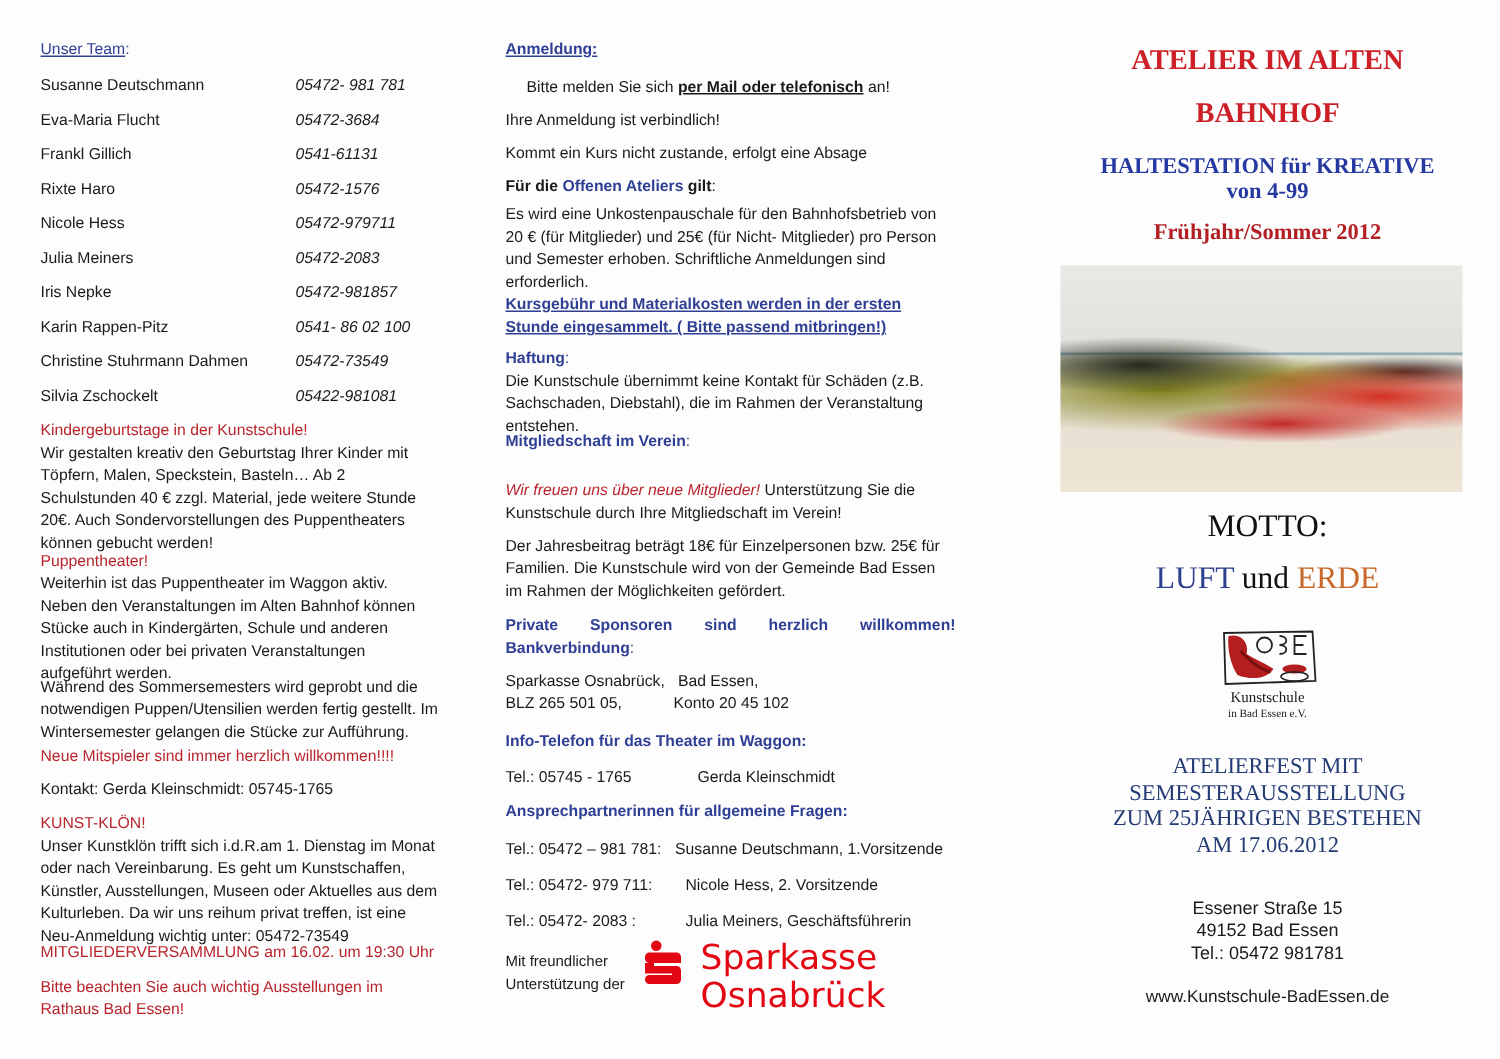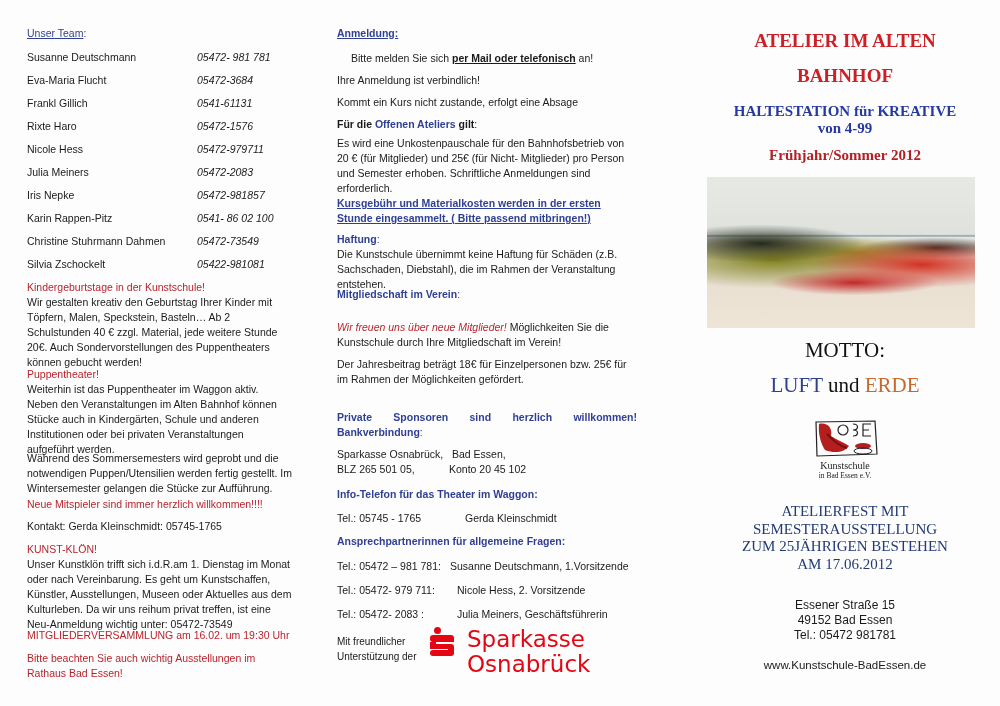--- a/index.html
+++ b/index.html
@@ -161,34 +161,35 @@
     <div>und Semester erhoben. Schriftliche Anmeldungen sind</div>
     <div>erforderlich.</div>
   </div>
   <div class="abs p bold ublue" style="top:196px;left:0;width:300px;">
     <div>Kursgebühr und Materialkosten werden in der ersten</div>
     <div>Stunde eingesammelt. ( Bitte passend mitbringen!)</div>
   </div>
 
   <div class="abs p" style="top:232px;left:0;width:300px;">
     <div><span class="bold blue">Haftung</span><span class="blue">:</span></div>
-    <div>Die Kunstschule übernimmt keine Haftung für Schäden (z.B.</div>
+    <div>Die Kunstschule übernimmt keine Kontakt für Schäden (z.B.</div>
     <div>Sachschaden, Diebstahl), die im Rahmen der Veranstaltung</div>
     <div>entstehen.</div>
   </div>
 
   <div class="abs" style="top:288px;left:0;">
     <span class="bold blue">Mitgliedschaft im Verein</span><span class="blue">:</span>
   </div>
   <div class="abs p" style="top:320px;left:0;width:300px;">
-    <div><span class="red" style="font-style:italic;">Wir freuen uns über neue Mitglieder!</span><span> Möglichkeiten Sie die</span></div>
+    <div><span class="red" style="font-style:italic;">Wir freuen uns über neue Mitglieder!</span><span> Unterstützung Sie die</span></div>
     <div>Kunstschule durch Ihre Mitgliedschaft im Verein!</div>
   </div>
   <div class="abs p" style="top:357px;left:0;width:305px;">
     <div>Der Jahresbeitrag beträgt 18€ für Einzelpersonen bzw. 25€ für</div>
+    <div>Familien. Die Kunstschule wird von der Gemeinde Bad Essen</div>
     <div>im Rahmen der Möglichkeiten gefördert.</div>
   </div>
 
   <div class="abs p bold blue" style="top:410px;left:0;width:300px;">
     <div class="just">Private Sponsoren sind herzlich willkommen!</div>
     <div><span>Bankverbindung</span><span style="font-weight:normal">:</span></div>
   </div>
   <div class="abs p" style="top:447px;left:0;width:300px;">
     <div style="white-space:pre;">Sparkasse Osnabrück,   Bad Essen,</div>
     <div style="position:relative;height:15px;">

